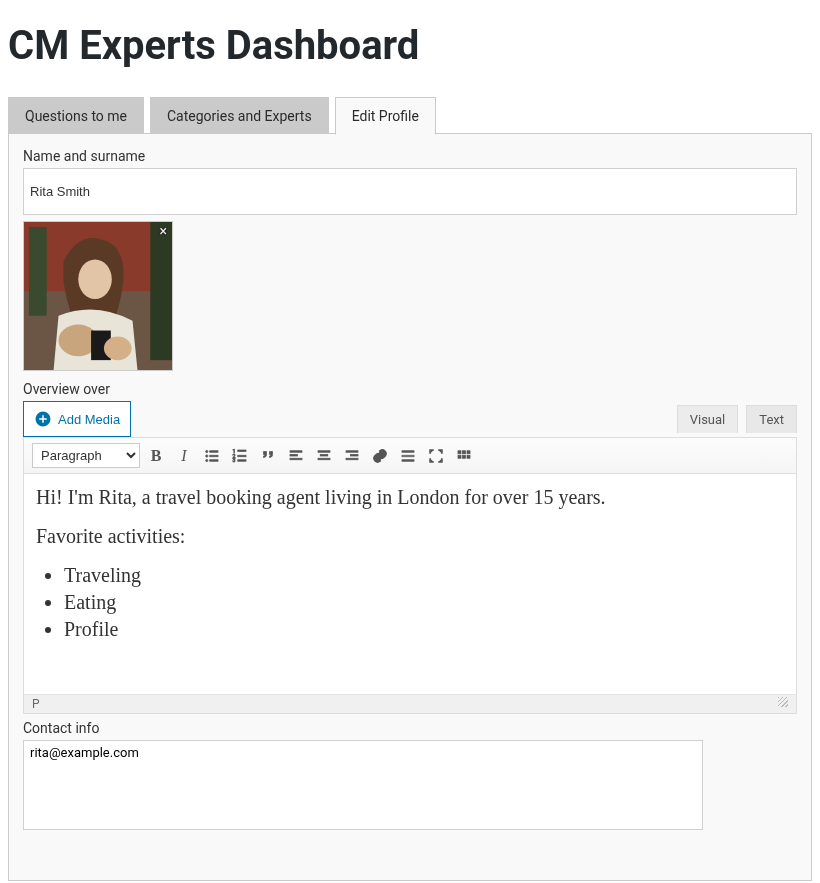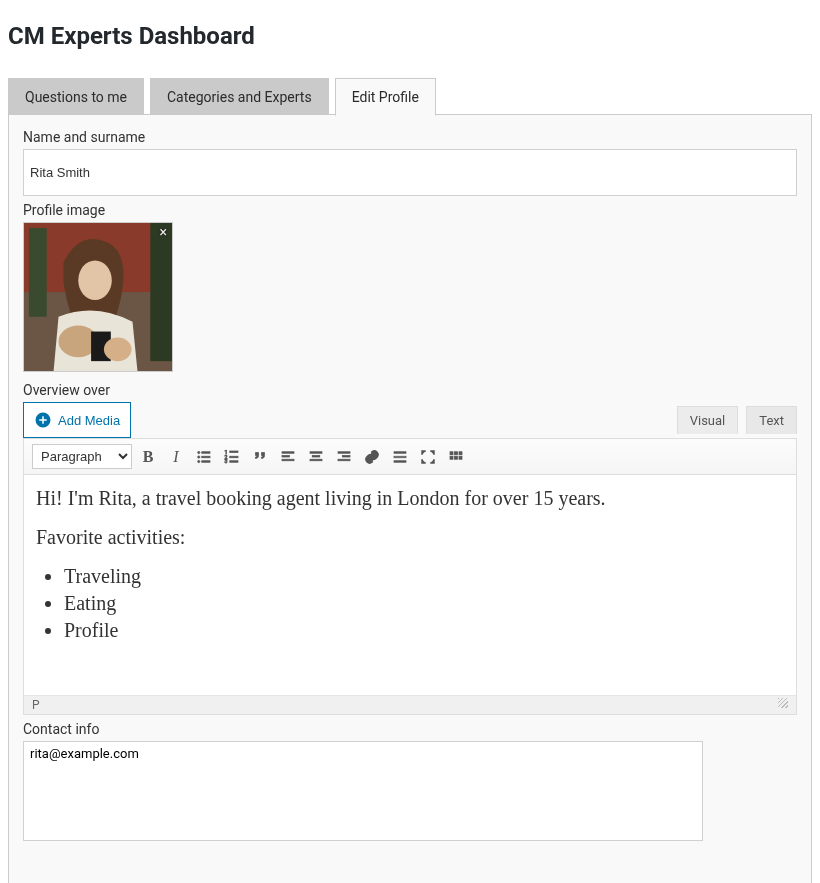--- a/index.html
+++ b/index.html
@@ -1,48 +1,48 @@
 <!DOCTYPE html>
 <html><head>
   <meta charset="utf-8">
   <style>
     * { box-sizing: border-box; margin: 0; padding: 0; }
     body { font-family: -apple-system, BlinkMacSystemFont, "Segoe UI", Roboto, sans-serif; background: #fff; color: #23282d; width: 820px; }
     .container { padding: 8px; }
-    h1 { font-size: 24px; font-weight: 700; color: #23282d; margin: 14px 0 28px 0; }
+    h1 { font-size: 40px; font-weight: 700; color: #23282d; margin: 14px 0 28px 0; }
     .tab-row { display: flex; gap: 6px; }
     .tab { background: #cacaca; border: 1px solid #cacaca; border-bottom: none; padding: 10px 16px; font-size: 14px; color: #2b2b2b; cursor: pointer; }
     .tab.active { background: #f9f9f9; border: 1px solid #cacaca; border-bottom: 1px solid #f9f9f9; position: relative; z-index: 2; margin-bottom: -1px; }
     .tab-content { background: #f9f9f9; border: 1px solid #cacaca; margin-top: -1px; padding: 14px 14px 40px 14px; }
     .field-label { display: block; font-size: 14px; color: #333; margin-bottom: 4px; margin-top: 0; }
     .field-group { margin-bottom: 6px; }
     .text-input { width: 100%; border: 1px solid #d0d0d0; padding: 15px 6px; font-size: 13px; background: #fff; color: #333; }
     .profile-image-wrap { position: relative; display: inline-block; }
     .profile-image { width: 150px; height: 150px; border: 1px solid #ccc; display: block; }
     .profile-close { position: absolute; top: 2px; right: 6px; color: #eee; font-size: 14px; cursor: pointer; text-shadow: 0 0 2px #000; }
     .editor-toolbar-row { display: flex; justify-content: space-between; align-items: center; margin-bottom: 0; }
     .add-media-btn { border: 1px solid #0073aa; color: #0073aa; background: #fff; padding: 8px 10px; font-size: 13px; cursor: pointer; display: inline-flex; align-items: center; gap: 6px; }
     .add-media-btn svg { width: 18px; height: 18px; }
     .editor-tabs { display: flex; gap: 8px; }
     .editor-tab { background: #ececec; border: 1px solid #ddd; border-bottom: none; padding: 6px 12px; font-size: 13px; color: #555; cursor: pointer; }
     .editor-tab.inactive { background: #e8e8e8; }
     .editor-frame { border: 1px solid #ddd; background: #fff; }
     .editor-toolbar { display: flex; align-items: center; gap: 4px; padding: 5px 8px; background: linear-gradient(#fcfcfc,#f5f5f5); border-bottom: 1px solid #ddd; }
-    .format-select { width: 100px; padding: 3px 4px; font-size: 13px; border: 1px solid #ccc; background: #fff; color: #333; }
+    .format-select { width: 108px; padding: 3px 4px; font-size: 13px; border: 1px solid #ccc; background: #fff; color: #333; }
     .tb-btn { width: 24px; height: 24px; display: flex; align-items: center; justify-content: center; cursor: pointer; color: #555; }
     .tb-btn svg { width: 18px; height: 18px; stroke: #555; fill: #555; }
     .tb-bold { font-family: Georgia, serif; font-weight: bold; font-size: 16px; }
     .tb-italic { font-family: Georgia, serif; font-style: italic; font-size: 16px; }
     .editor-body { padding: 12px; font-family: Georgia, "Times New Roman", serif; font-size: 20px; color: #333; min-height: 220px; }
     .editor-body p { margin: 0 0 16px 0; }
     .editor-body ul { margin: 0 0 16px 28px; }
     .editor-body li { margin-bottom: 4px; }
     .editor-status { background: #f0f0f0; border-top: 1px solid #e5e5e5; padding: 2px 8px; font-size: 12px; color: #666; display:flex; justify-content: space-between; }
     .resize-grip { width: 10px; height: 10px; background: repeating-linear-gradient(135deg, #bbb, #bbb 1px, transparent 1px, transparent 3px); }
-    .contact-textarea { width: 680px; max-width: 100%; height: 100px; border: 1px solid #d0d0d0; padding: 4px 6px; font-size: 13px; font-family: inherit; background: #fff; resize: none; }
+    .contact-textarea { width: 680px; max-width: 100%; height: 90px; border: 1px solid #d0d0d0; padding: 4px 6px; font-size: 13px; font-family: inherit; background: #fff; resize: none; }
   </style>
 </head>
 <body>
 
 <div class="container">
   <h1>CM Experts Dashboard</h1>
 
   <div class="tab-row">
     <div class="tab">Questions to me</div>
     <div class="tab">Categories and Experts</div>
@@ -50,21 +50,20 @@
   </div>
 
   <div class="tab-content">
 
     <div class="field-group">
       <label class="field-label">Name and surname</label>
       <input type="text" class="text-input" value="Rita Smith" style="">
     </div>
 
     <div class="field-group">
-      <label class="field-label">Profile image</label>
       <div class="profile-image-wrap">
         <svg class="profile-image" viewBox="0 0 150 150" xmlns="http://www.w3.org/2000/svg">
           <rect width="150" height="150" fill="#6b5544"></rect>
           <rect x="0" y="0" width="150" height="70" fill="#8a3a2a"></rect>
           <rect x="5" y="5" width="18" height="90" fill="#3a4a2e"></rect>
           <rect x="128" y="0" width="22" height="140" fill="#2c3a24"></rect>
           <ellipse cx="72" cy="60" rx="22" ry="28" fill="#d9b89a"></ellipse>
           <path d="M40 40 Q55 10 80 18 Q105 25 100 65 Q95 100 80 120 L60 120 Q45 95 40 60 Z" fill="#5a3a24"></path>
           <ellipse cx="72" cy="58" rx="17" ry="20" fill="#e2c4a6"></ellipse>
           <path d="M35 95 Q72 80 110 100 L115 150 L30 150 Z" fill="#e8e4d8"></path>

